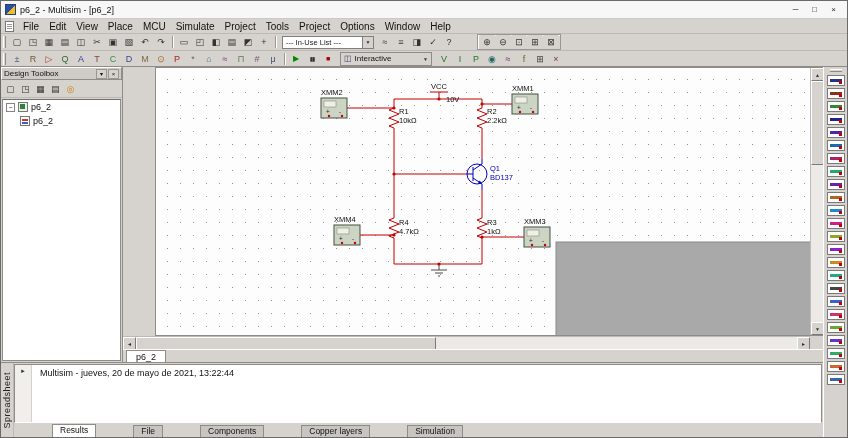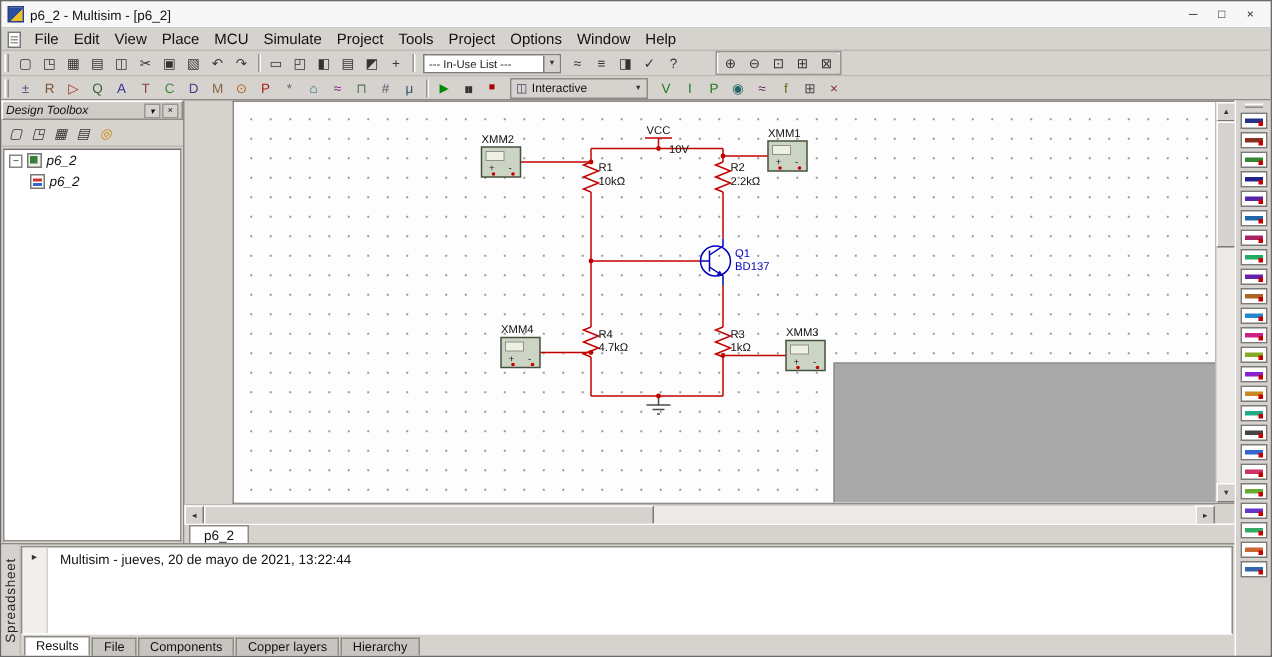--- a/index.html
+++ b/index.html
@@ -43,21 +43,21 @@
         font-size:8px;color:#111;padding:0 3px;margin:0 4px;min-width:92px;}
   .intcombo .ic{font-size:8px;color:#446;margin-right:3px;}
   .intcombo .carrow{margin-left:auto;font-size:5px;color:#333;padding-left:6px;}
 
   
   .lower{flex:1;display:flex;min-height:0;}
   .leftcol{width:822px;display:flex;flex-direction:column;min-height:0;}
   .mainrow{height:297px;display:flex;min-height:0;}
 
   
-  .dtb{width:122px;display:flex;flex-direction:column;background:var(--chrome);border-right:1px solid #8f8c87;font-style:italic;}
+  .dtb{width:122px;display:flex;flex-direction:column;background:var(--chrome);border-right:1px solid #8f8c87;}
   .dtb-title{height:13px;display:flex;align-items:center;background:#cfccc7;border:1px solid #fff;border-right-color:#8f8c87;border-bottom-color:#8f8c87;
         font-size:8px;color:#111;padding:0 2px;}
   .dtb-title .tbtns{margin-left:auto;display:flex;}
   .dtb-title .tb{width:11px;height:10px;border:1px solid #9a9792;background:var(--chrome);font-size:6px;display:flex;align-items:center;justify-content:center;margin-left:1px;}
   .dtb-tools{height:18px;display:flex;align-items:center;padding-left:2px;border-bottom:1px solid #bdbab5;}
   .dtb-tools .tbtn{width:15px;height:14px;}
   .dtb-tree{flex:1;background:#fff;border:1px solid #8f8c87;border-top-color:#6f6f6f;margin:1px;overflow:hidden;}
   .trow{display:flex;align-items:center;height:14px;font-size:9px;color:#111;padding-left:3px;white-space:nowrap;}
   .trow.child{padding-left:17px;}
   .expander{width:9px;height:9px;border:1px solid #848484;background:#fff;font-size:7px;line-height:7px;display:inline-flex;align-items:center;justify-content:center;color:#333;margin-right:3px;}
@@ -100,21 +100,21 @@
 
   
   .ssheet{height:75px;display:flex;border-top:1px solid #8f8c87;background:var(--chrome);}
   .ss-strip{width:13px;background:var(--chrome);border-right:1px solid #bdbab5;display:flex;align-items:center;justify-content:center;}
   .vtext{writing-mode:vertical-rl;transform:rotate(180deg);font-size:9px;color:#222;letter-spacing:0.5px;}
   .ss-main{flex:1;display:flex;flex-direction:column;min-width:0;padding:1px 1px 0 0;}
   .ss-content{flex:1;background:#fff;border:1px solid #8f8c87;border-bottom-color:#fff;display:flex;overflow:hidden;}
   .ss-gutter{width:17px;background:#f1efec;border-right:1px solid #d5d2cd;display:flex;justify-content:center;padding-top:2px;font-size:7px;color:#333;}
   .ss-text{font-size:9px;color:#111;padding:3px 0 0 8px;white-space:nowrap;}
   .ss-tabs{height:14px;display:flex;align-items:flex-end;padding-left:2px;}
-  .sstab{font-size:8.5px;color:#111;padding:0 7px 1px 7px;border:1px solid #8f8c87;border-bottom:none;background:#c8c5c0;margin-right:1px;height:12px;}
+  .sstab{font-size:8.5px;color:#111;padding:0 7px 1px 7px;border:1px solid #8f8c87;border-bottom:none;background:#c8c5c0;margin-right:1px;height:12px;margin-left:36px;}
   .sstab.active{background:#fff;height:13px;}
 
   
   .wire{stroke:var(--wire);fill:none;stroke-width:1;}
   .bluestroke{stroke:var(--tblue);fill:none;stroke-width:1;}
   .gnd{stroke:#4a4a4a;fill:none;stroke-width:1;}
   .jdot{fill:var(--wire);}
   text.slbl{font-family:"Liberation Sans",sans-serif;font-size:7.5px;fill:#101010;}
   text.sblu{font-family:"Liberation Sans",sans-serif;font-size:7.5px;fill:var(--tblue);}
   .xmm-body{fill:#ccd4c3;stroke:#45503f;stroke-width:1;}
@@ -427,21 +427,21 @@
             <div class="ss-gutter">
               <span>▸</span>
             </div>
             <div class="ss-text">Multisim - jueves, 20 de mayo de 2021, 13:22:44</div>
           </div>
           <div class="ss-tabs">
               <span class="sstab active">Results</span>
               <span class="sstab">File</span>
               <span class="sstab">Components</span>
               <span class="sstab">Copper layers</span>
-              <span class="sstab">Hierarchy</span>
+              <span class="sstab">Simulation</span>
             </div>
         </div>
       </div>
     </div>
 
     <div class="rdock">
       <span class="rgrip"></span>
       <span style="display:flex;flex-direction:column;align-items:center">
           <span class="rdi">
             <i class="rdbar" style="background: rgb(34, 51, 136);"></i>

